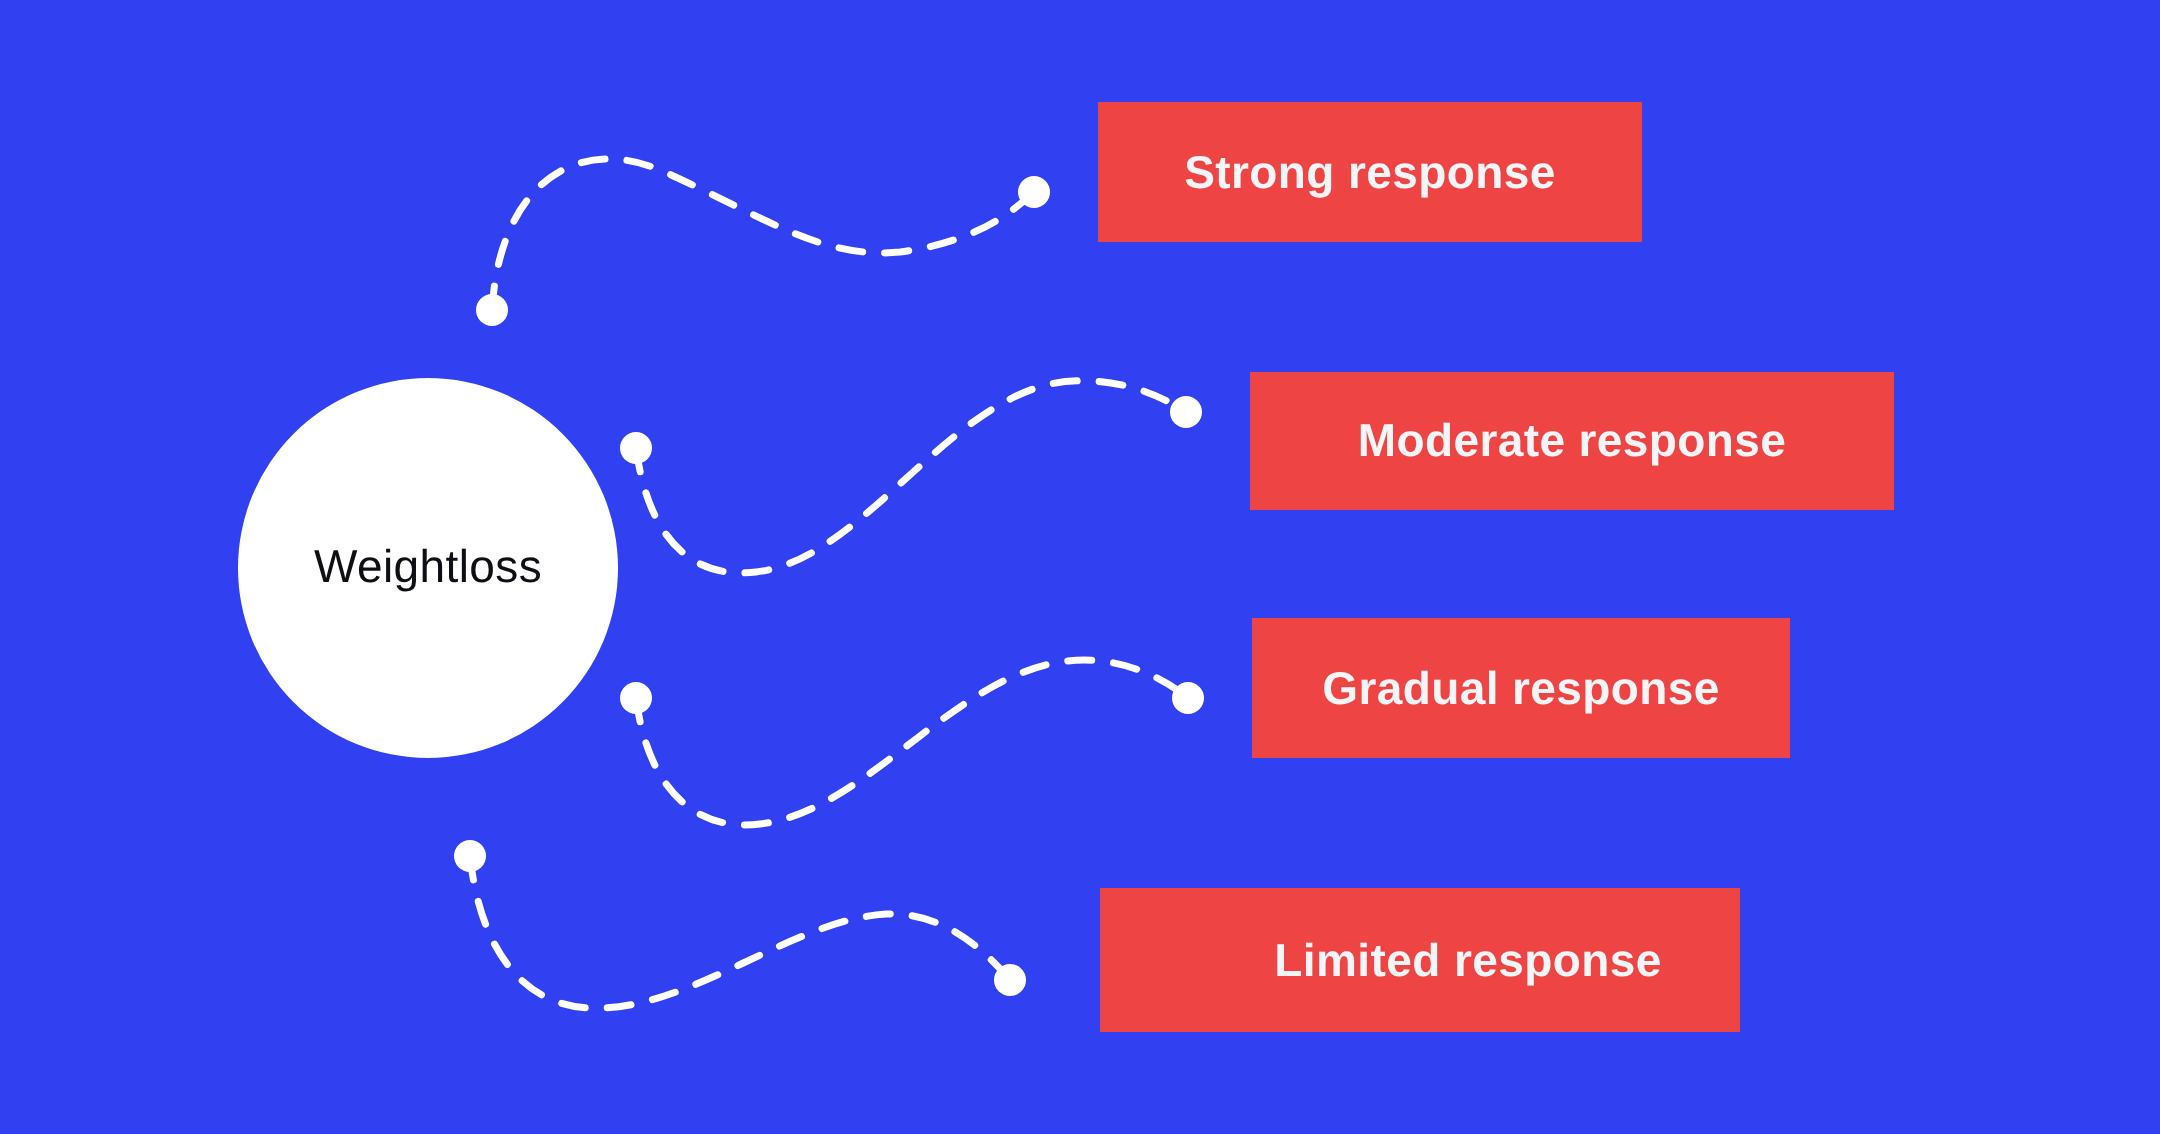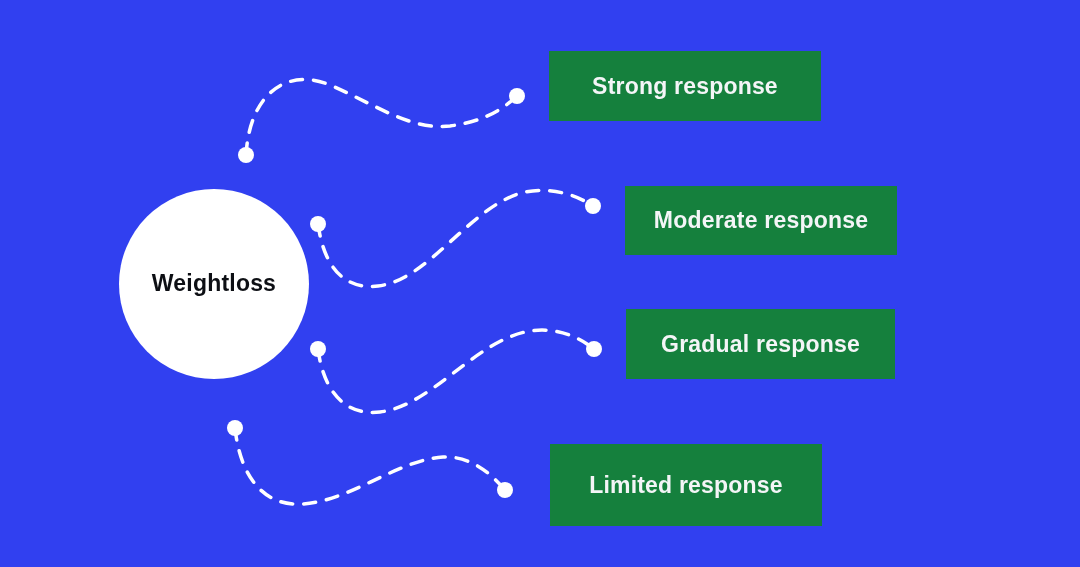--- a/index.html
+++ b/index.html
@@ -40,40 +40,40 @@
     height: 190px;
     border-radius: 50%;
     background: #ffffff;
     display: flex;
     align-items: center;
     justify-content: center;
   }
   .hub-label {
     color: #0d0f14;
     font-size: 23px;
-    font-weight: 700;
+    font-weight: 400;
     line-height: 1.18;
     text-align: right;
     letter-spacing: 0.2px;
   }
   .box {
     position: absolute;
-    background: #15803d;
+    background: #ef4444;
     color: #f4f5f7;
     display: flex;
     align-items: center;
     justify-content: center;
     font-size: 23px;
     font-weight: 700;
     letter-spacing: 0.2px;
   }
   .box-strong   { left: 549px; top: 51px;  width: 272px; height: 70px; }
-  .box-moderate { left: 625px; top: 186px; width: 272px; height: 69px; }
+  .box-moderate { left: 625px; top: 186px; width: 322px; height: 69px; }
   .box-gradual  { left: 626px; top: 309px; width: 269px; height: 70px; align-items: center; }
-  .box-limited  { left: 550px; top: 444px; width: 272px; height: 82px; }
+  .box-limited  { left: 550px; top: 444px; width: 272px; height: 72px; padding-left: 48px; }
 </style>
 </head>
 <body>
 
 <div class="stage">
 
   <svg class="connectors" viewBox="0 0 1080 567" xmlns="http://www.w3.org/2000/svg">
 
     <path d="M246,155 C250,90 290,68 330,85 C380,107 410,130 450,126 C480,122 500,112 517,96"></path>
     <circle cx="246" cy="155" r="8"></circle>

